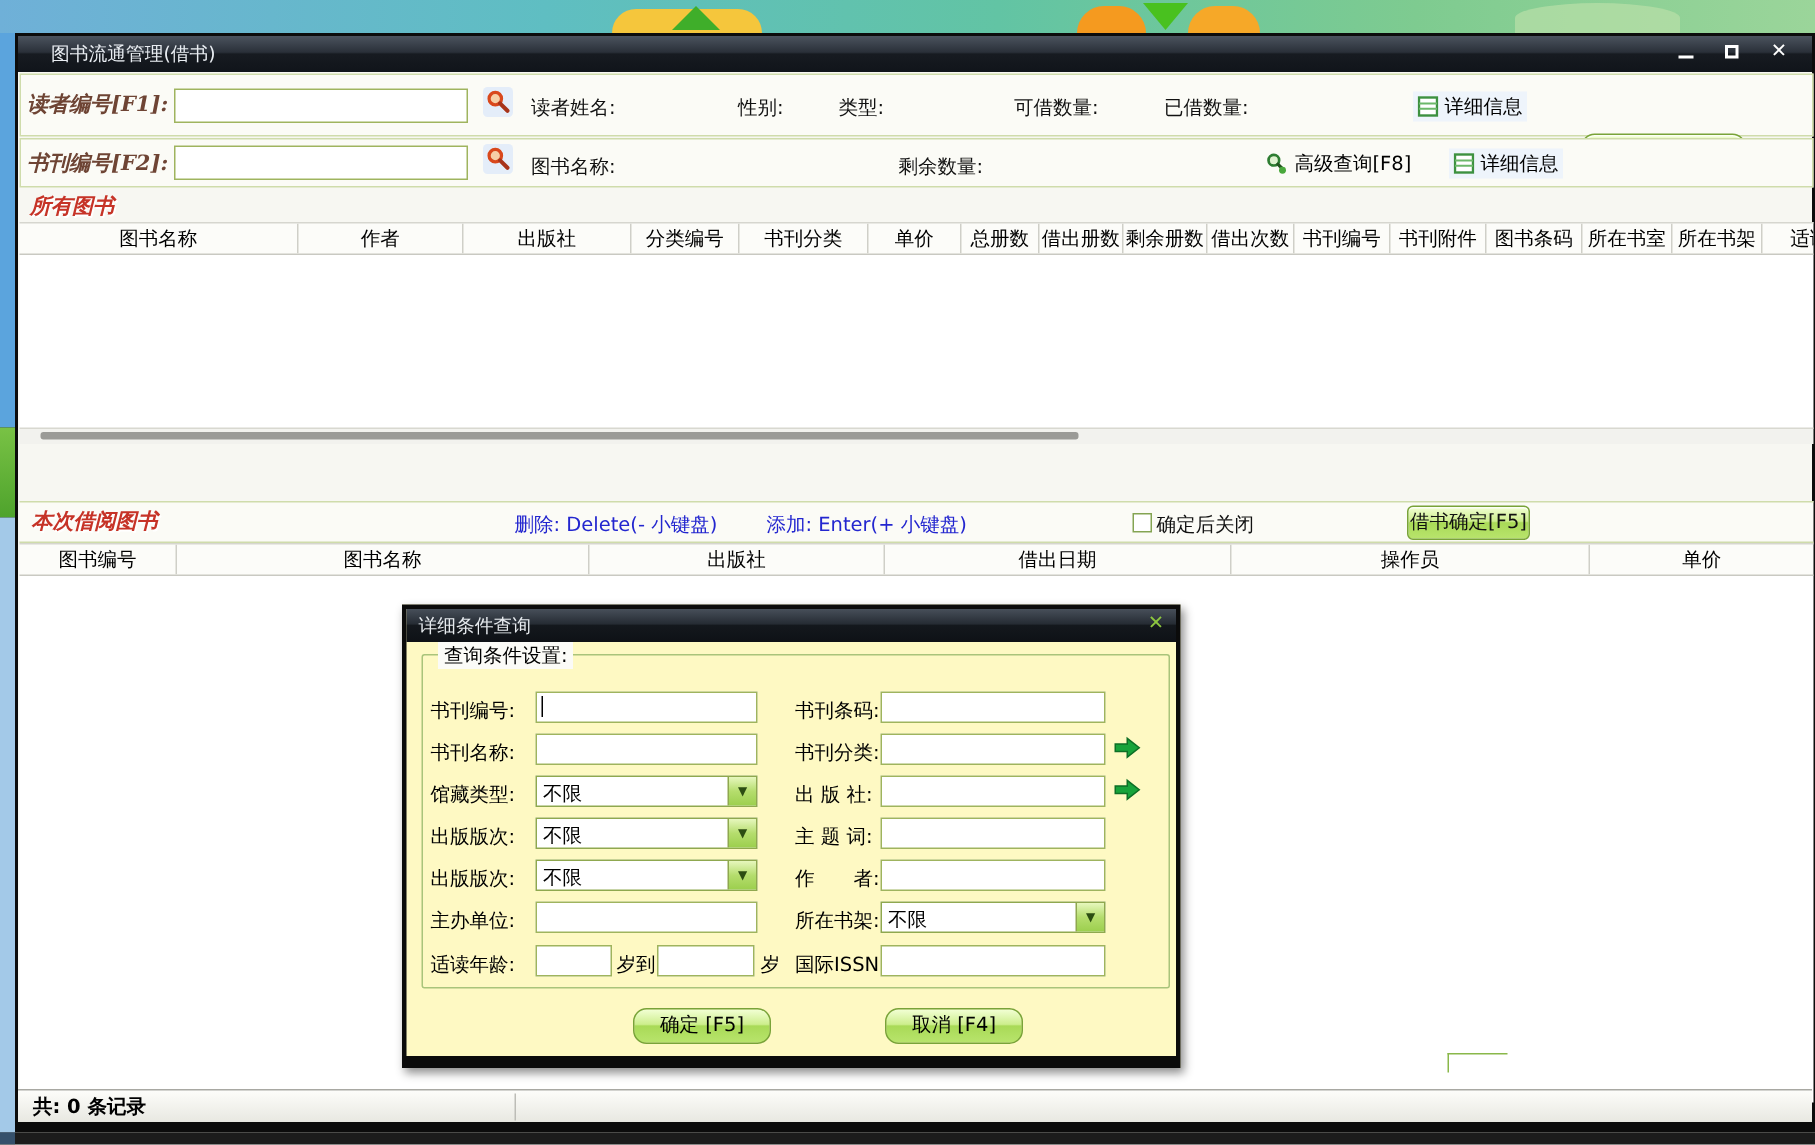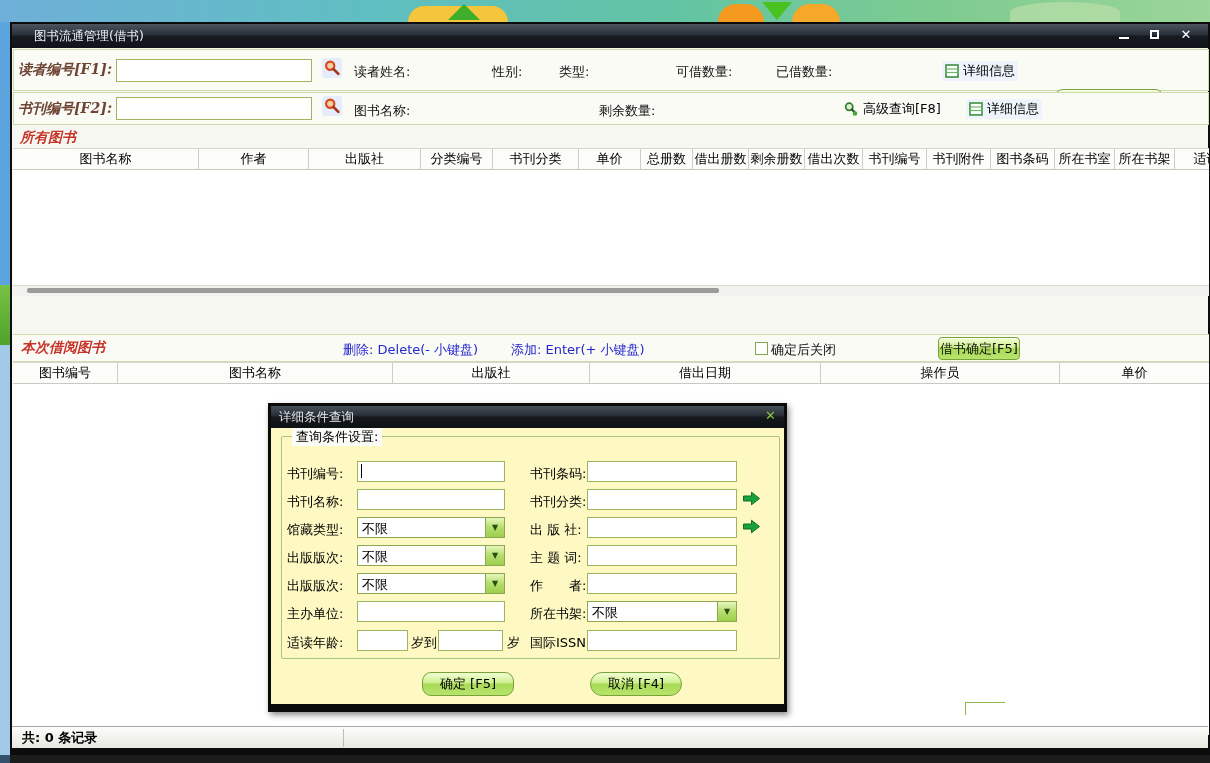--- a/index.html
+++ b/index.html
@@ -301,17 +301,17 @@
 
       <span class="frow-label" style="left:16px; top:206px;">适读年龄:</span>
       <input class="dipt" style="left: 86px; top: 202px; width: 51px;" value="">
       <span class="frow-label" style="left:140px; top:206px; width:30px;">岁到</span>
       <input class="dipt" style="left: 167px; top: 202px; width: 65px;" value="">
       <span class="frow-label" style="left:236px; top:206px; width:16px;">岁</span>
       <span class="frow-label" style="left:259px; top:206px;">国际ISSN:</span>
       <input class="dipt" style="left: 316px; top: 202px; width: 150px;" value="">
 
       <div class="dlgbtn" style="left:151px; top:244px;">确定 [F5]</div>
-      <div class="dlgbtn" style="left:319px; top:244px;border-radius:12px;">取消 [F4]</div>
+      <div class="dlgbtn" style="left:319px; top:244px;">取消 [F4]</div>
     </div>
   </div>
 
 </div>
 
 </body></html>

